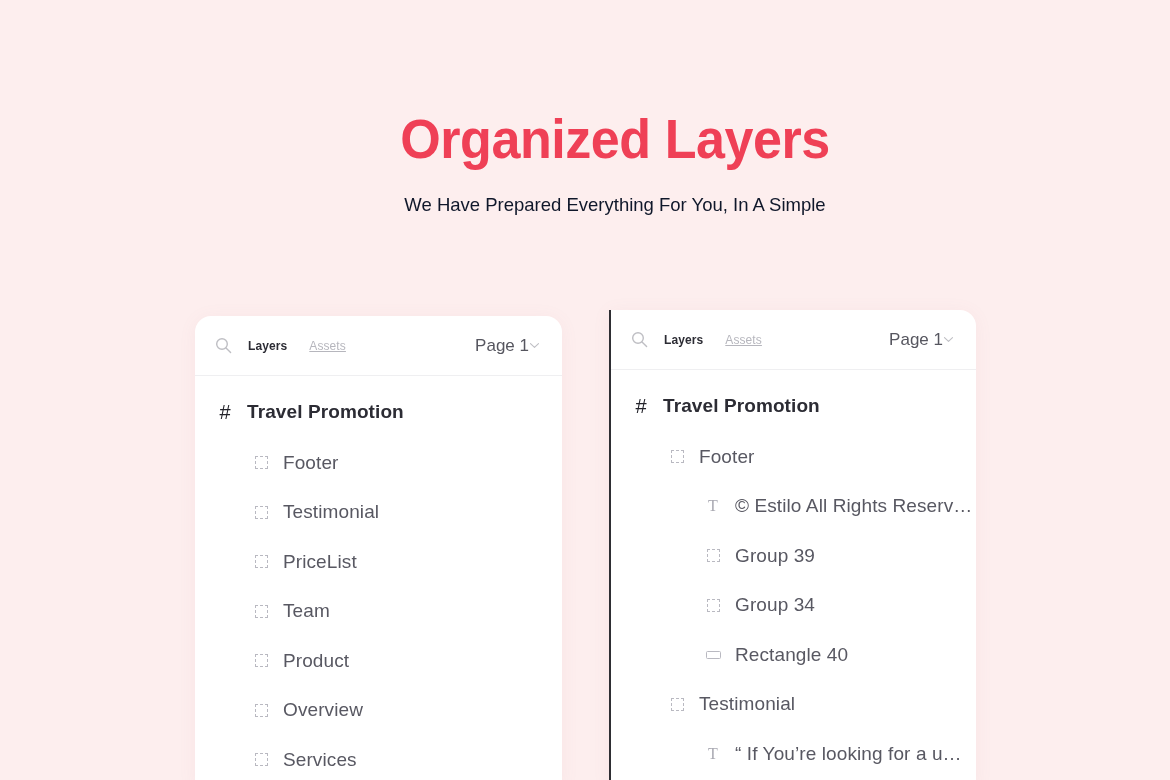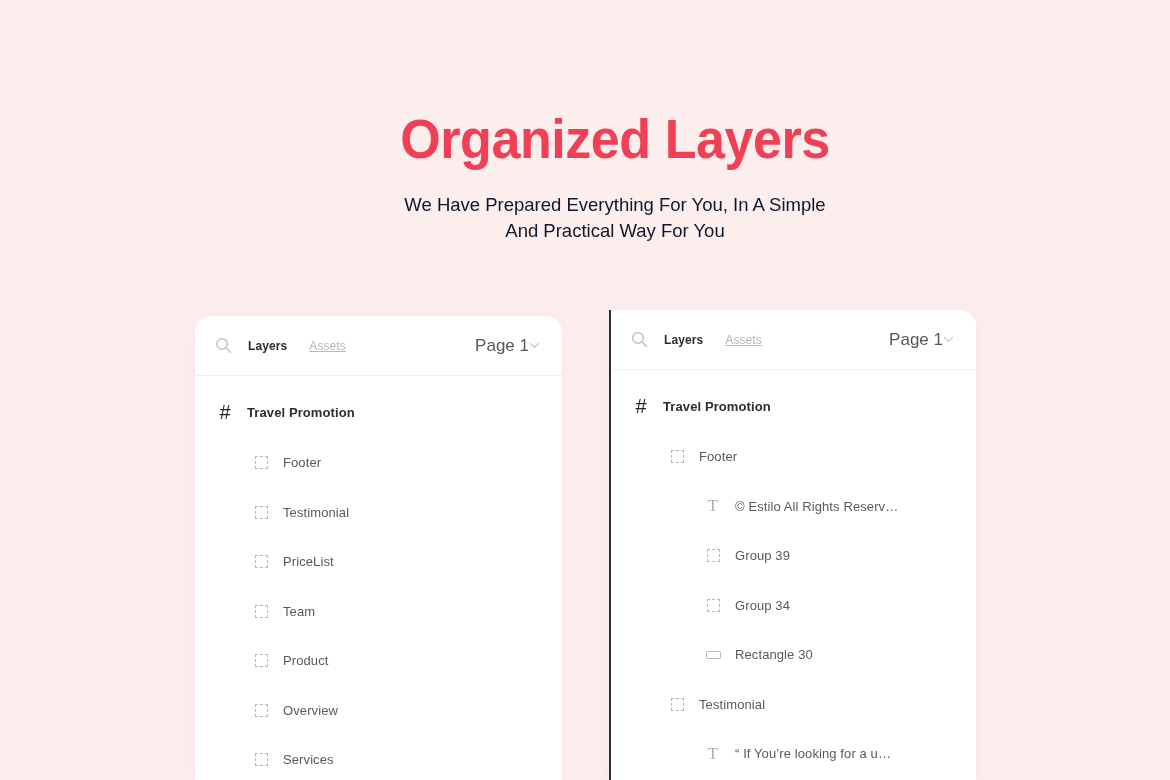--- a/index.html
+++ b/index.html
@@ -128,21 +128,21 @@
     flex: 0 0 auto;
     width: 20px;
     height: 20px;
     display: flex;
     align-items: center;
     justify-content: center;
     margin-right: 12px;
   }
 
   .layer-label {
-    font-size: 13px;
+    font-size: 19px;
     color: #585862;
     letter-spacing: 0.1px;
     overflow: hidden;
     text-overflow: ellipsis;
   }
 
   
   .row-root .layer-label {
     color: #2c2c34;
     font-weight: bold;
@@ -179,21 +179,20 @@
     border-radius: 1.5px;
   }
 </style>
 </head>
 <body>
 
 <div class="hero">
   <h1 class="hero-title">Organized Layers</h1>
   <p class="hero-sub">
     <span>We Have Prepared Everything For You, In A Simple</span><br>
-    <span>And Practical Way For You</span>
   </p>
 </div>
 
 <div class="panel panel-left" id="panel-0">
   <div class="panel-header">
     <span class="search-icon">
       <svg viewBox="0 0 17 17" width="17" height="17" fill="none" stroke="#8a8a93" stroke-width="1.4">
         <circle cx="7" cy="7" r="5.3"></circle>
         <line x1="11" y1="11" x2="15.6" y2="15.6" stroke-linecap="round"></line>
       </svg>
@@ -304,21 +303,21 @@
       <div class="layer-row depth-2">
         <span class="layer-ico">
           <span class="ico-frame"></span>
         </span>
         <span class="layer-label">Group 34</span>
       </div>
       <div class="layer-row depth-2">
         <span class="layer-ico">
           <span class="ico-rect"></span>
         </span>
-        <span class="layer-label">Rectangle 30</span>
+        <span class="layer-label">Rectangle 40</span>
       </div>
       <div class="layer-row depth-1">
         <span class="layer-ico">
           <span class="ico-frame"></span>
         </span>
         <span class="layer-label">Testimonial</span>
       </div>
       <div class="layer-row depth-2">
         <span class="layer-ico">
           <span class="ico-text">T</span>

